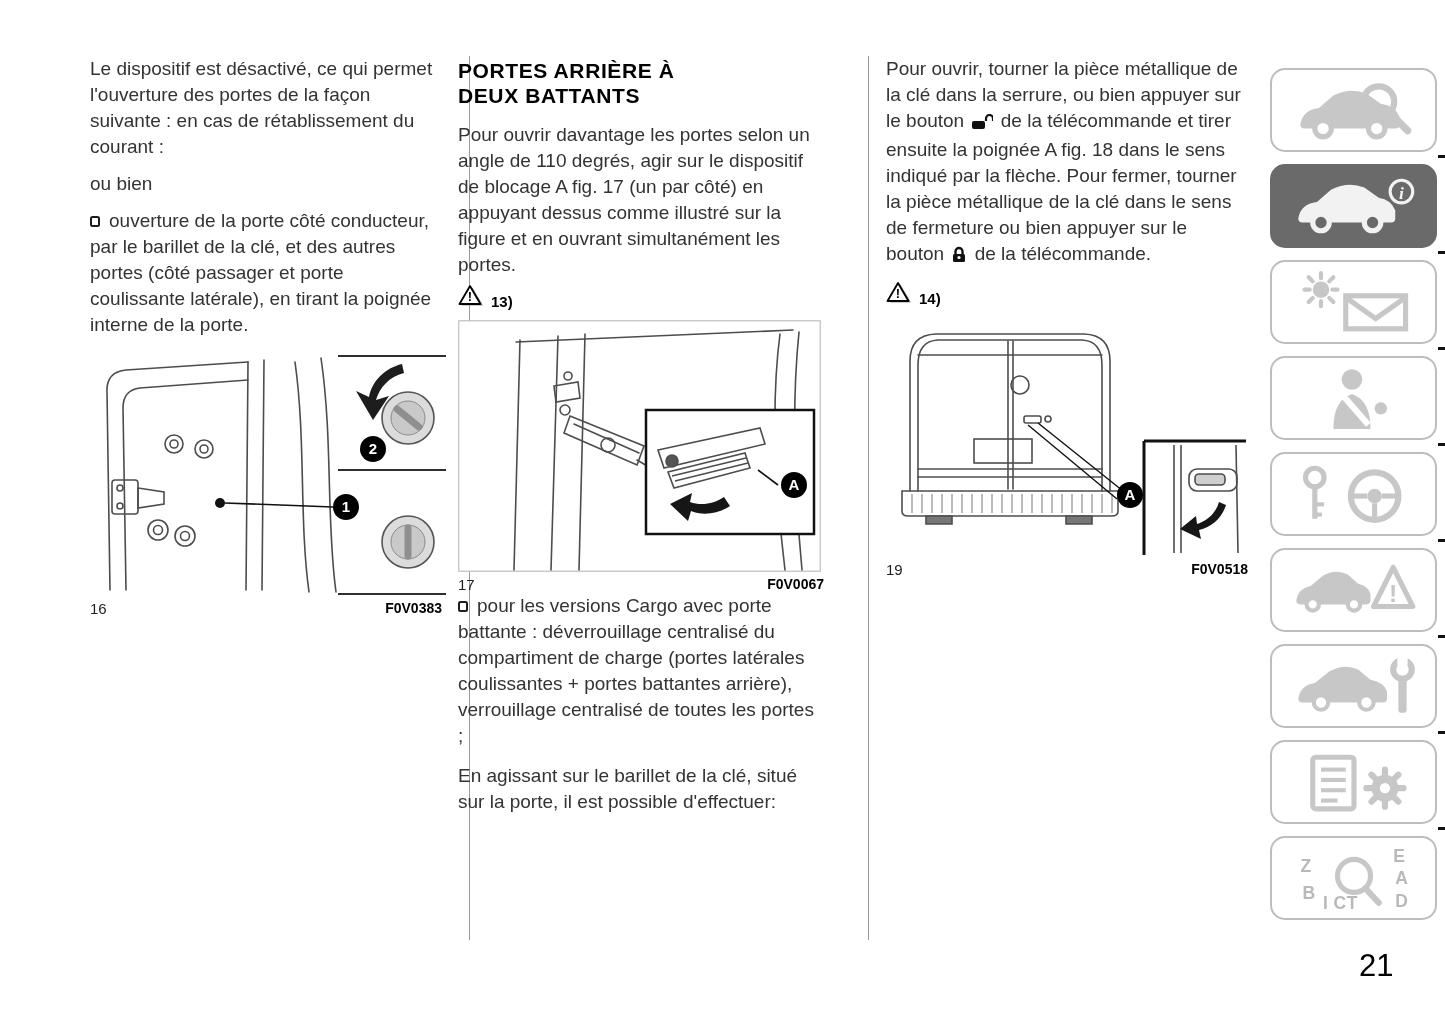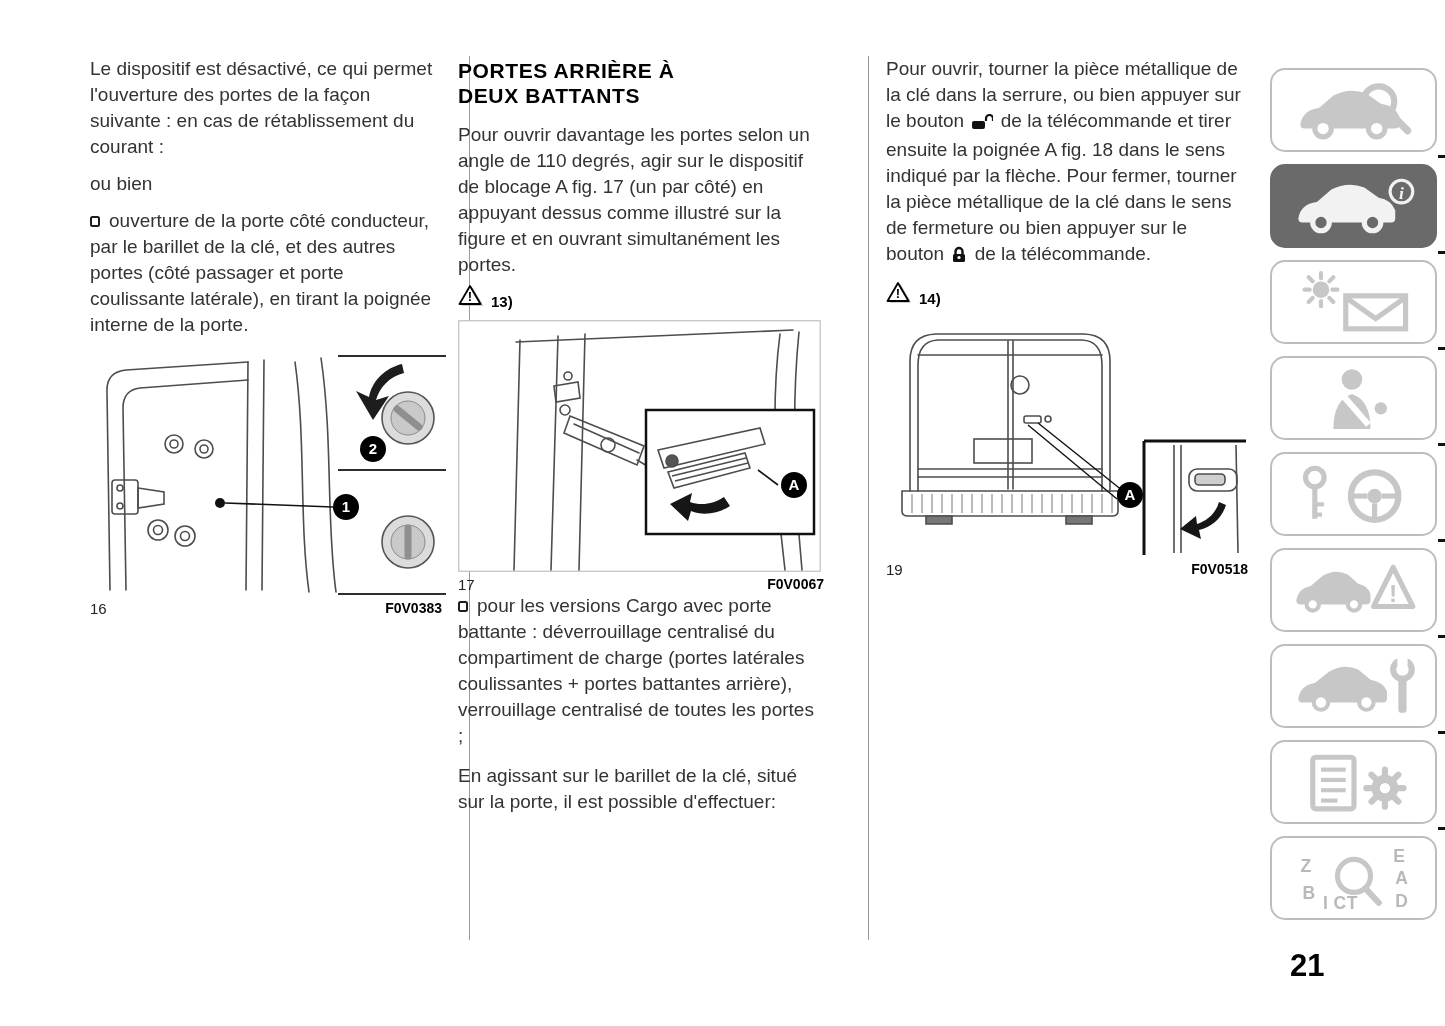--- a/index.html
+++ b/index.html
@@ -19,21 +19,21 @@
   .fig-caption{display:flex;justify-content:space-between;align-items:flex-start;margin-top:0;font-size:15px;color:#222}
   .fig-code{font-weight:bold;font-size:14px;color:#000}
   .badge{position:absolute;width:26px;height:26px;border-radius:50%;background:#000;color:#fff;
          font-size:15px;font-weight:bold;line-height:26px;text-align:center}
   .warn{display:flex;align-items:flex-end;gap:7px;margin:4px 0 10px;font-weight:bold;font-size:15px;color:#000}
   .inline-icon{display:inline-block;vertical-align:-3px;margin:0 2px}
   .tab{position:absolute;left:1270px;width:167px;height:84px;border:2px solid #bdbdbd;border-radius:15px;
        background:#fff;display:flex;align-items:center;justify-content:center;cursor:pointer}
   .tab.active{background:#6a6a6a;border-color:#6a6a6a}
   .tick{position:absolute;left:1438px;width:7px;height:3px;background:#111}
-  .pageno{position:absolute;left:1290px;top:948px;font-size:31px;font-weight:bold;color:#000}
+  .pageno{position:absolute;left:1359px;top:948px;font-size:31px;font-weight:normal;color:#000}
 </style>
 </head>
 <body>
 
 <div class="page">
 
   <div class="vrule" style="left:469px"></div>
   <div class="vrule" style="left:868px"></div>
 
   <div class="col" id="col1">

